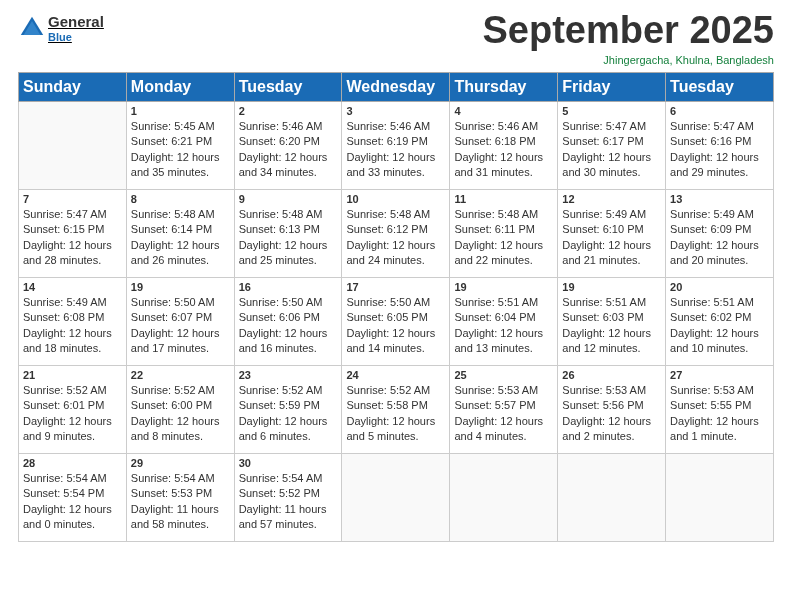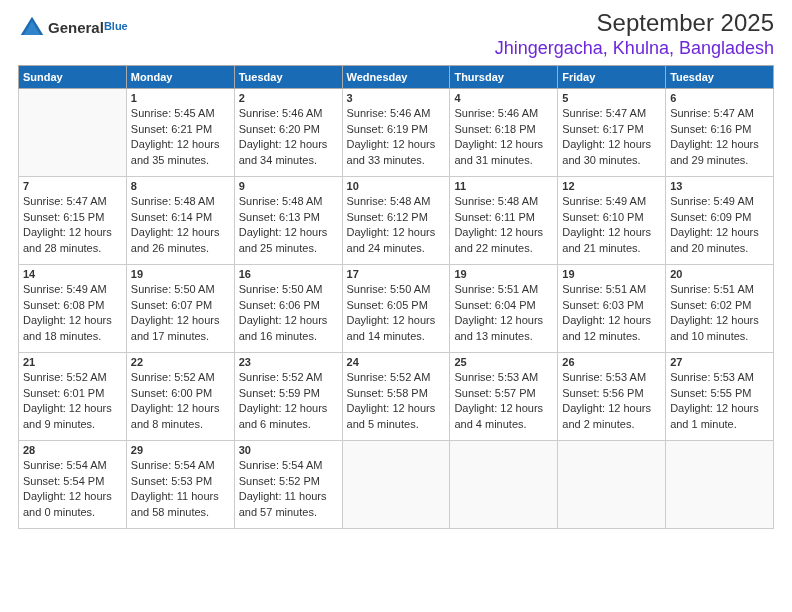--- a/index.html
+++ b/index.html
@@ -22,64 +22,65 @@
       align-items: flex-start;
       margin-bottom: 6px;
     }
     .logo {
       display: flex;
       align-items: center;
       margin-top: 4px;
     }
     .logo-text {
       display: flex;
-      flex-direction: row;
+      flex-direction: column;
       line-height: 1.1;
+      text-decoration: underline;
     }
     .logo-general {
       font-size: 15px;
       font-weight: bold;
       color: #333;
     }
     .logo-blue {
       font-size: 11px;
       font-weight: bold;
       color: #1a6bb5;
     }
     .logo-icon {
       width: 28px;
       height: 28px;
       margin-right: 2px;
     }
     .title-block {
       text-align: right;
     }
     .month-title {
-      font-size: 24px;
-      font-weight: normal;
+      font-size: 38px;
+      font-weight: bold;
       color: #333;
       line-height: 1.1;
     }
     .location {
-      font-size: 18px;
-      color: #6d28d9;
+      font-size: 11px;
+      color: #15803d;
       margin-top: 2px;
     }
     .calendar {
       width: 100%;
       border-collapse: collapse;
       font-size: 10.5px;
     }
     .calendar th {
       background: #1a6bb5;
       color: #fff;
       padding: 5px 4px;
       text-align: left;
       font-weight: bold;
-      font-size: 11px;
+      font-size: 16px;
       border: 1px solid #aaa;
     }
     .calendar td {
       vertical-align: top;
       border: 1px solid #ccc;
       padding: 3px 4px;
       width: 108px;
       min-height: 80px;
       height: 88px;
       background: #fff;

